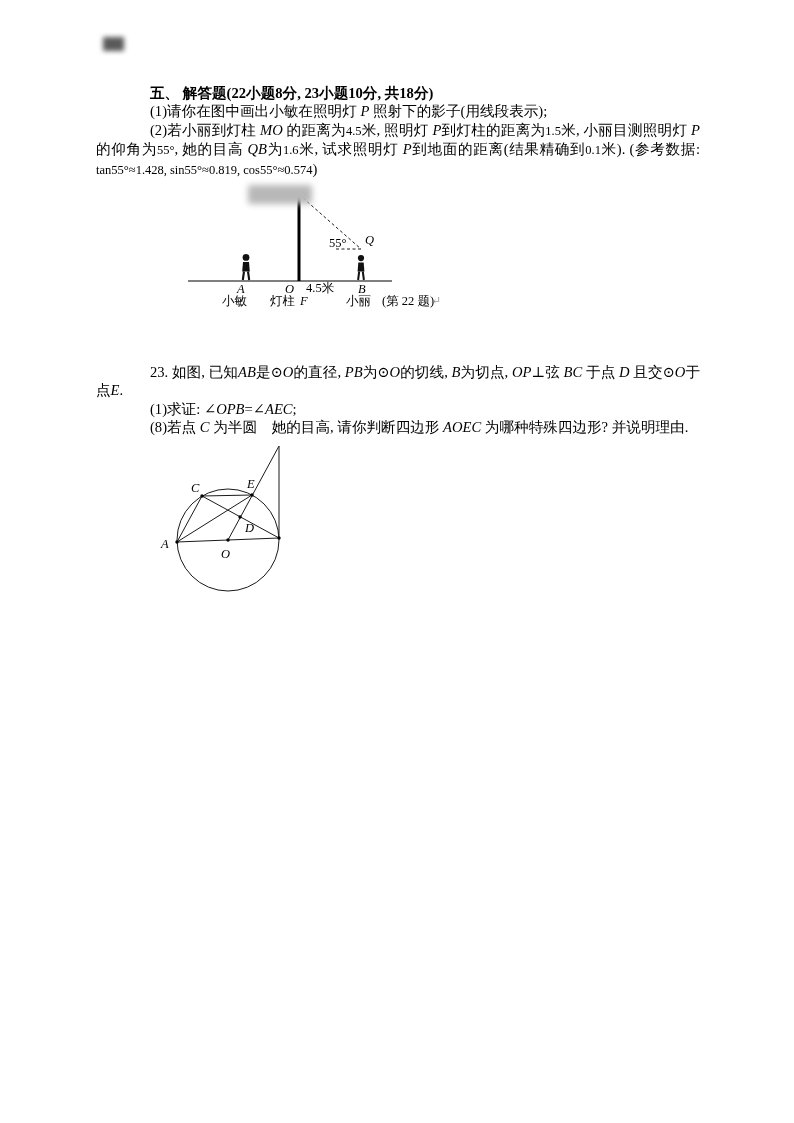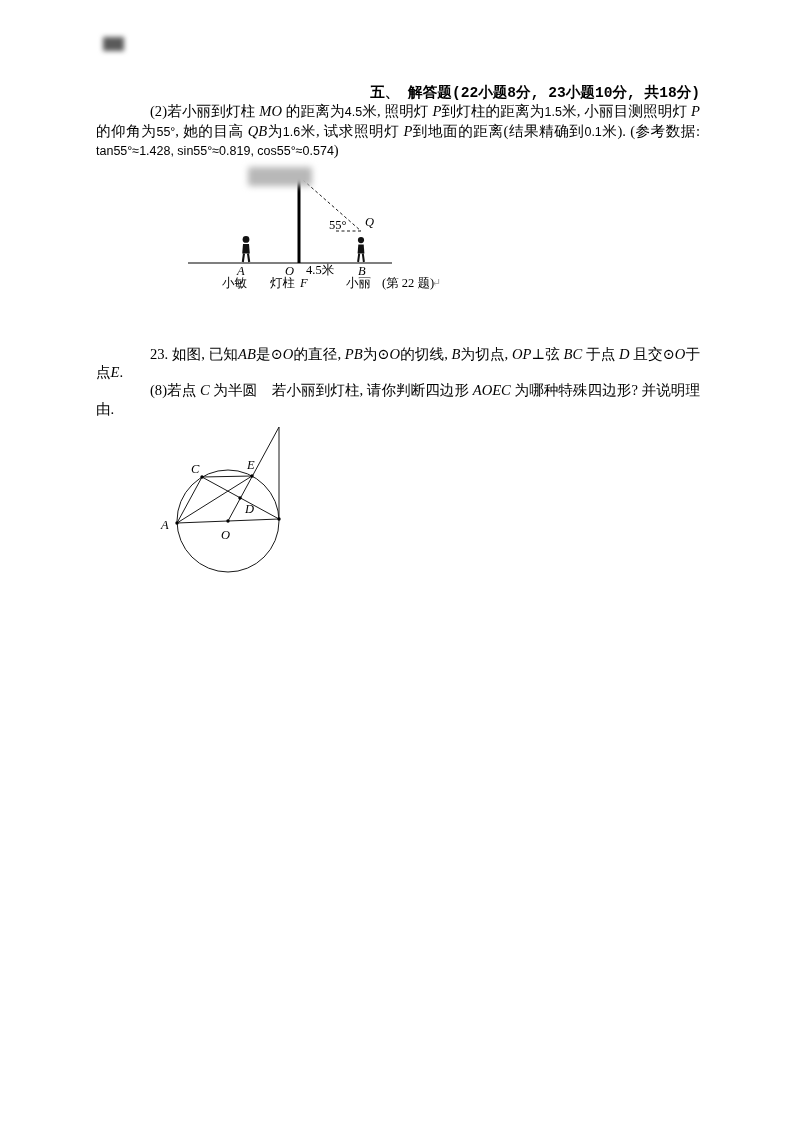--- a/index.html
+++ b/index.html
@@ -14,43 +14,44 @@
     background:#fff; overflow:hidden;
   }
   .doc {
     position:absolute; left:96px; top:84px; width:604px;
   }
   .para {
     font-size:14.6px; line-height:18.4px;
     text-align:justify; text-indent:54px;
     color:#000;
   }
-  .para.bold { font-weight:bold; text-align:right;font-family:Liberation Mono, monospace; }
+  .para.bold { font-weight:bold; text-align:left; }
   .var { font-style:italic; }
-  .mono { font-family:Liberation Sans, sans-serif; font-size:12.5px; }
+  .mono { font-family:Liberation Serif, serif; font-size:12.5px; }
   .fig { position:relative; }
   .fig22 { margin-left:90px; margin-top:4px; margin-bottom:52px; width:332px; height:128px; }
   .fig23 { margin-left:59px; width:162px; height:160px; }
   .blur-box { position:absolute; border-radius:2px; }
   .blur-grey { background:#b8b8b8; filter:blur(3px); }
   .smudge { position:absolute; left:103px; top:37px; width:21px; height:14px; background:#5a5a5a; filter:blur(2.5px); }
   svg text { font-family:"Liberation Serif","DejaVu Serif",serif; font-size:12.5px; fill:#000; }
   svg text.it { font-style:italic; }
   svg text.grey { fill:#9a9a9a; font-size:11px; }
 </style>
 </head>
 <body>
 
 <div class="page">
 
   <div class="smudge"></div>
 
   <div class="doc">
 
     <p class="para bold"><span>五、 解答题(22小题8分, 23小题10分, 共18分)</span></p>
+    <p class="para"><span>(1)请你在图中画出小敏在照明灯 </span><span class="var">P</span><span> 照射下的影子(用线段表示);</span></p>
     <p class="para"><span>(2)若小丽到灯柱 </span><span class="var">MO</span><span> 的距离为</span><span class="mono">4.5</span><span>米, 照明灯 </span><span class="var">P</span><span>到灯柱的距离为</span><span class="mono">1.5</span><span>米, 小丽目测照明灯 </span><span class="var">P</span><span>的仰角为</span><span class="mono">55°</span><span>, 她的目高 </span><span class="var">QB</span><span>为</span><span class="mono">1.6</span><span>米, 试求照明灯 </span><span class="var">P</span><span>到地面的距离(结果精确到</span><span class="mono">0.1</span><span>米). (参考数据: </span><span class="mono">tan55°≈1.428, sin55°≈0.819, cos55°≈0.574</span><span>)</span></p>
 
     <div class="fig fig22">
       <svg width="332" height="128" viewBox="0 0 332 128">
 
         <line x1="2" y1="98" x2="206" y2="98" stroke="#000" stroke-width="1.2"></line>
 
         <line x1="113" y1="13" x2="113" y2="98" stroke="#000" stroke-width="3"></line>
 
         <line x1="117" y1="15" x2="175" y2="66" stroke="#000" stroke-width="0.9" stroke-dasharray="3 2.5"></line>
@@ -80,21 +81,22 @@
         <text x="114" y="122" class="it">F</text>
         <text x="160" y="122">小丽</text>
         <text x="196" y="122">(第 22 题)</text>
         <text x="246" y="121" class="grey">↵</text>
       </svg>
       
       <div class="blur-box blur-grey" style="left:62px; top:2px; width:64px; height:19px;"></div>
     </div>
 
     <p class="para"><span>23. 如图, 已知</span><span class="var">AB</span><span>是⊙</span><span class="var">O</span><span>的直径, </span><span class="var">PB</span><span>为⊙</span><span class="var">O</span><span>的切线, </span><span class="var">B</span><span>为切点, </span><span class="var">OP</span><span>⊥弦 </span><span class="var">BC</span><span> 于点 </span><span class="var">D</span><span> 且交⊙</span><span class="var">O</span><span>于点</span><span class="var">E</span><span>.</span></p>
-    <p class="para"><span>(8)若点 </span><span class="var">C</span><span> 为半圆</span><span>&nbsp;&nbsp;&nbsp;&nbsp;</span><span>若小丽到灯柱, 请你判断四边形 </span><span class="var">AOEC</span><span> 为哪种特殊四边形? 并说明理由.</span></p>
+    <p class="para"><span>(1)求证: ∠</span><span class="var">OPB</span><span>=∠</span><span class="var">AEC</span><span>;</span></p>
+    <p class="para"><span>(8)若点 </span><span class="var">C</span><span> 为半圆</span><span>&nbsp;&nbsp;&nbsp;&nbsp;</span><span>她的目高, 请你判断四边形 </span><span class="var">AOEC</span><span> 为哪种特殊四边形? 并说明理由.</span></p>
 
     <div class="fig fig23">
       <svg width="162" height="160" viewBox="0 0 162 160">
 
         <circle cx="73" cy="103" r="51" fill="none" stroke="#1a1a1a" stroke-width="1"></circle>
 
         <line x1="124" y1="9" x2="124" y2="101" stroke="#1a1a1a" stroke-width="1"></line>
 
         <line x1="124" y1="9" x2="73" y2="103" stroke="#1a1a1a" stroke-width="1"></line>
 

